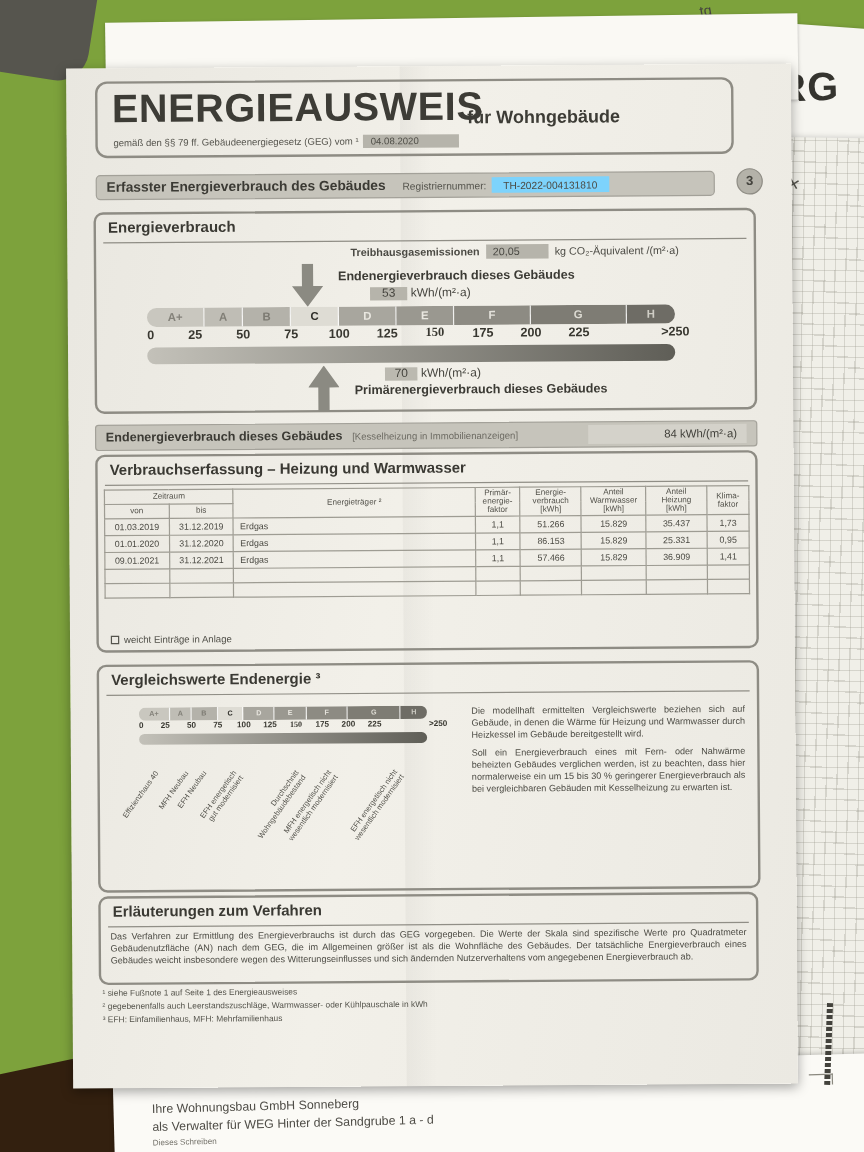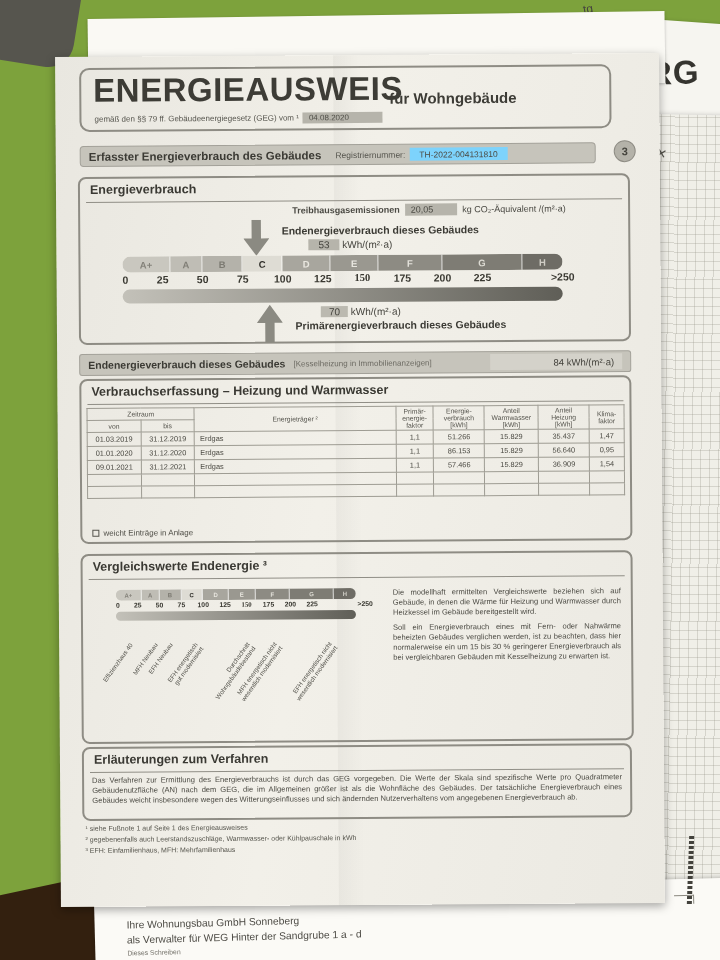--- a/index.html
+++ b/index.html
@@ -269,41 +269,41 @@
       </thead>
       <tbody>
         <tr>
           <td>01.03.2019</td>
           <td>31.12.2019</td>
           <td class="left">Erdgas</td>
           <td>1,1</td>
           <td>51.266</td>
           <td>15.829</td>
           <td>35.437</td>
-          <td>1,47</td>
+          <td>1,73</td>
         </tr>
         <tr>
           <td>01.01.2020</td>
           <td>31.12.2020</td>
           <td class="left">Erdgas</td>
           <td>1,1</td>
           <td>86.153</td>
           <td>15.829</td>
-          <td>56.640</td>
+          <td>25.331</td>
           <td>0,95</td>
         </tr>
         <tr>
           <td>09.01.2021</td>
           <td>31.12.2021</td>
           <td class="left">Erdgas</td>
           <td>1,1</td>
           <td>57.466</td>
           <td>15.829</td>
           <td>36.909</td>
-          <td>1,54</td>
+          <td>1,41</td>
         </tr>
         <tr class="empty">
             <td></td>
             <td></td>
             <td></td>
             <td></td>
             <td></td>
             <td></td>
             <td></td>
             <td></td>

